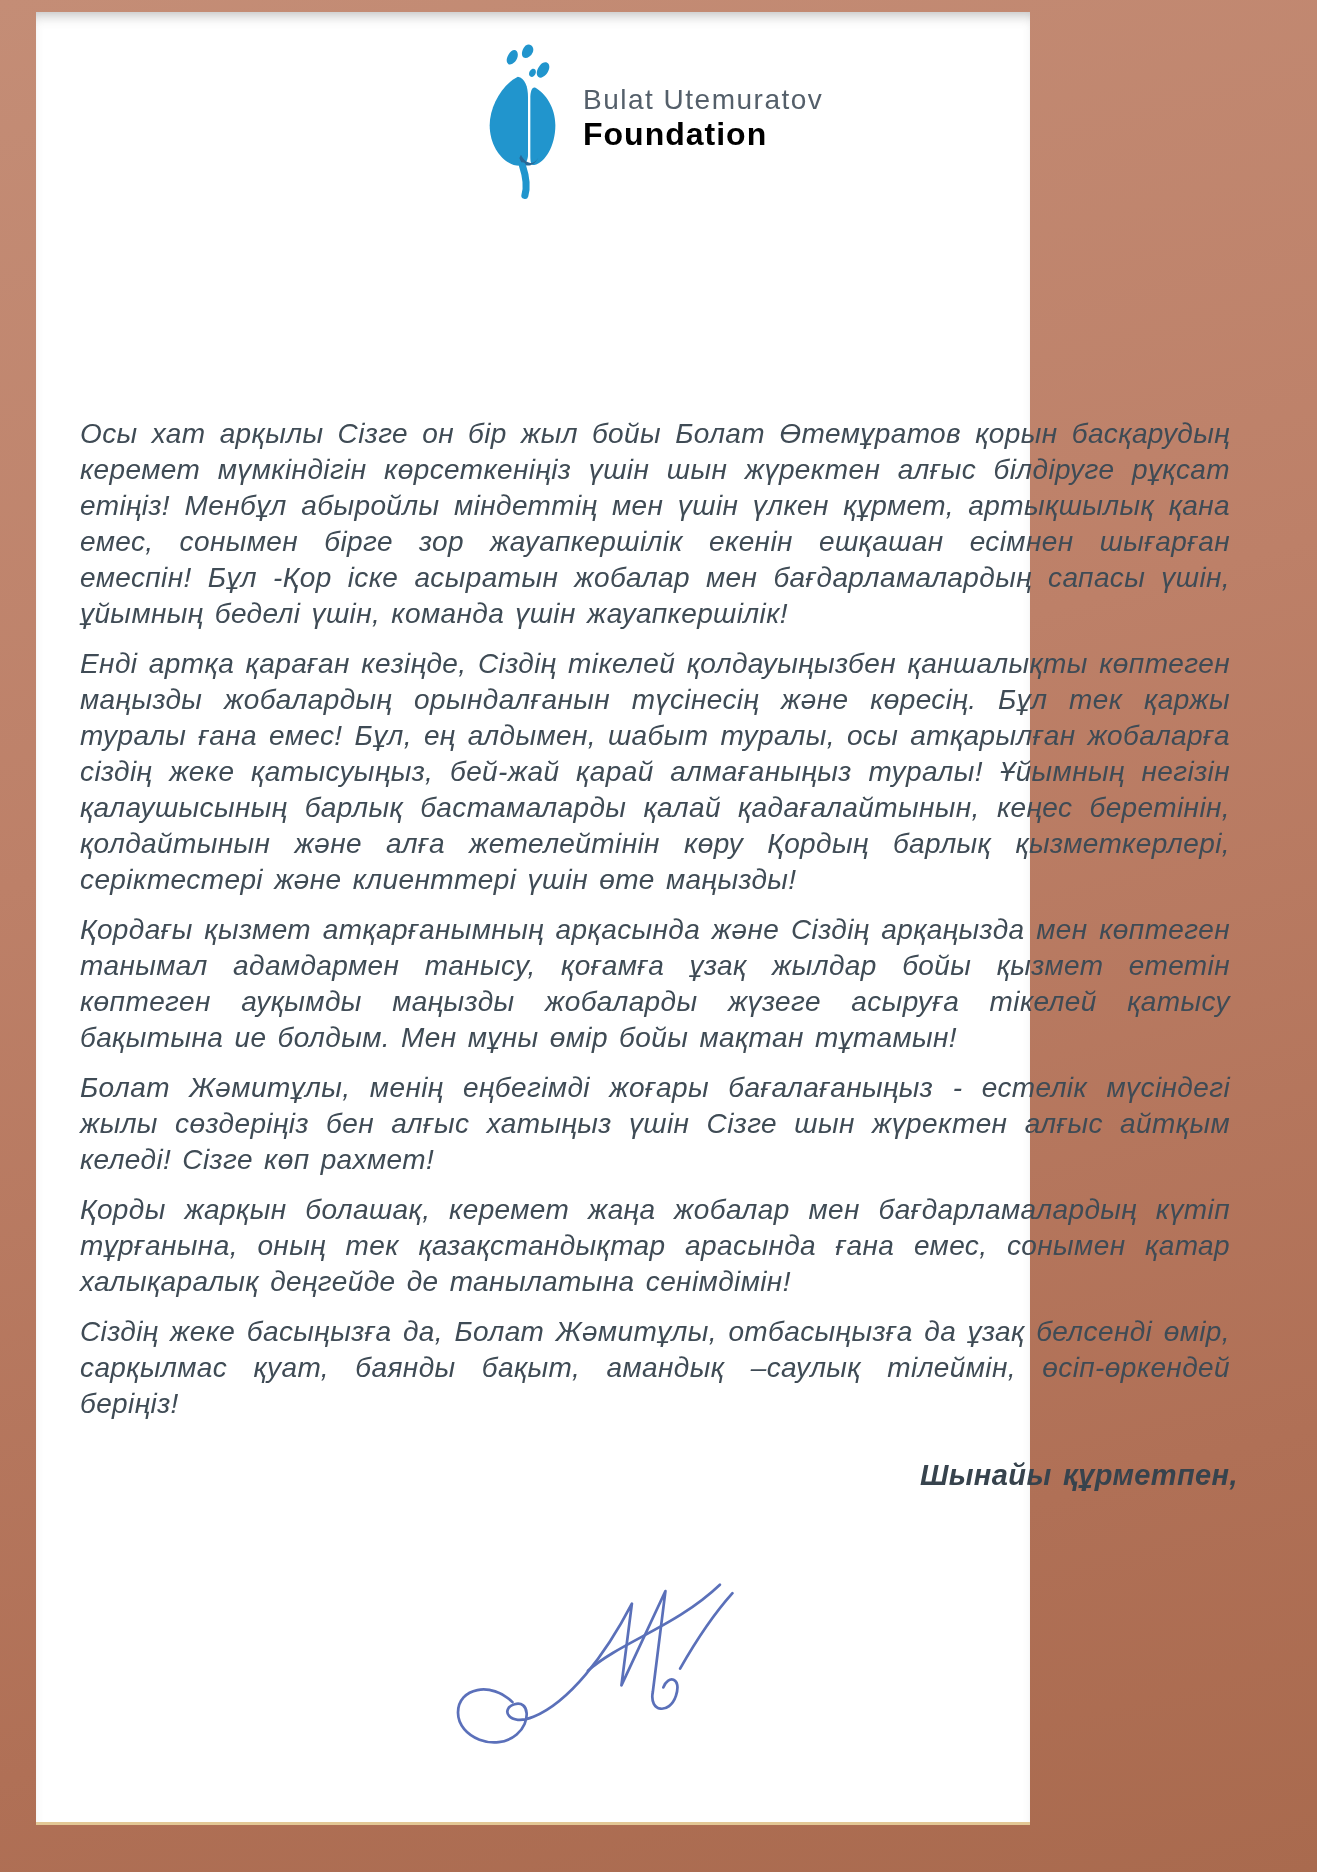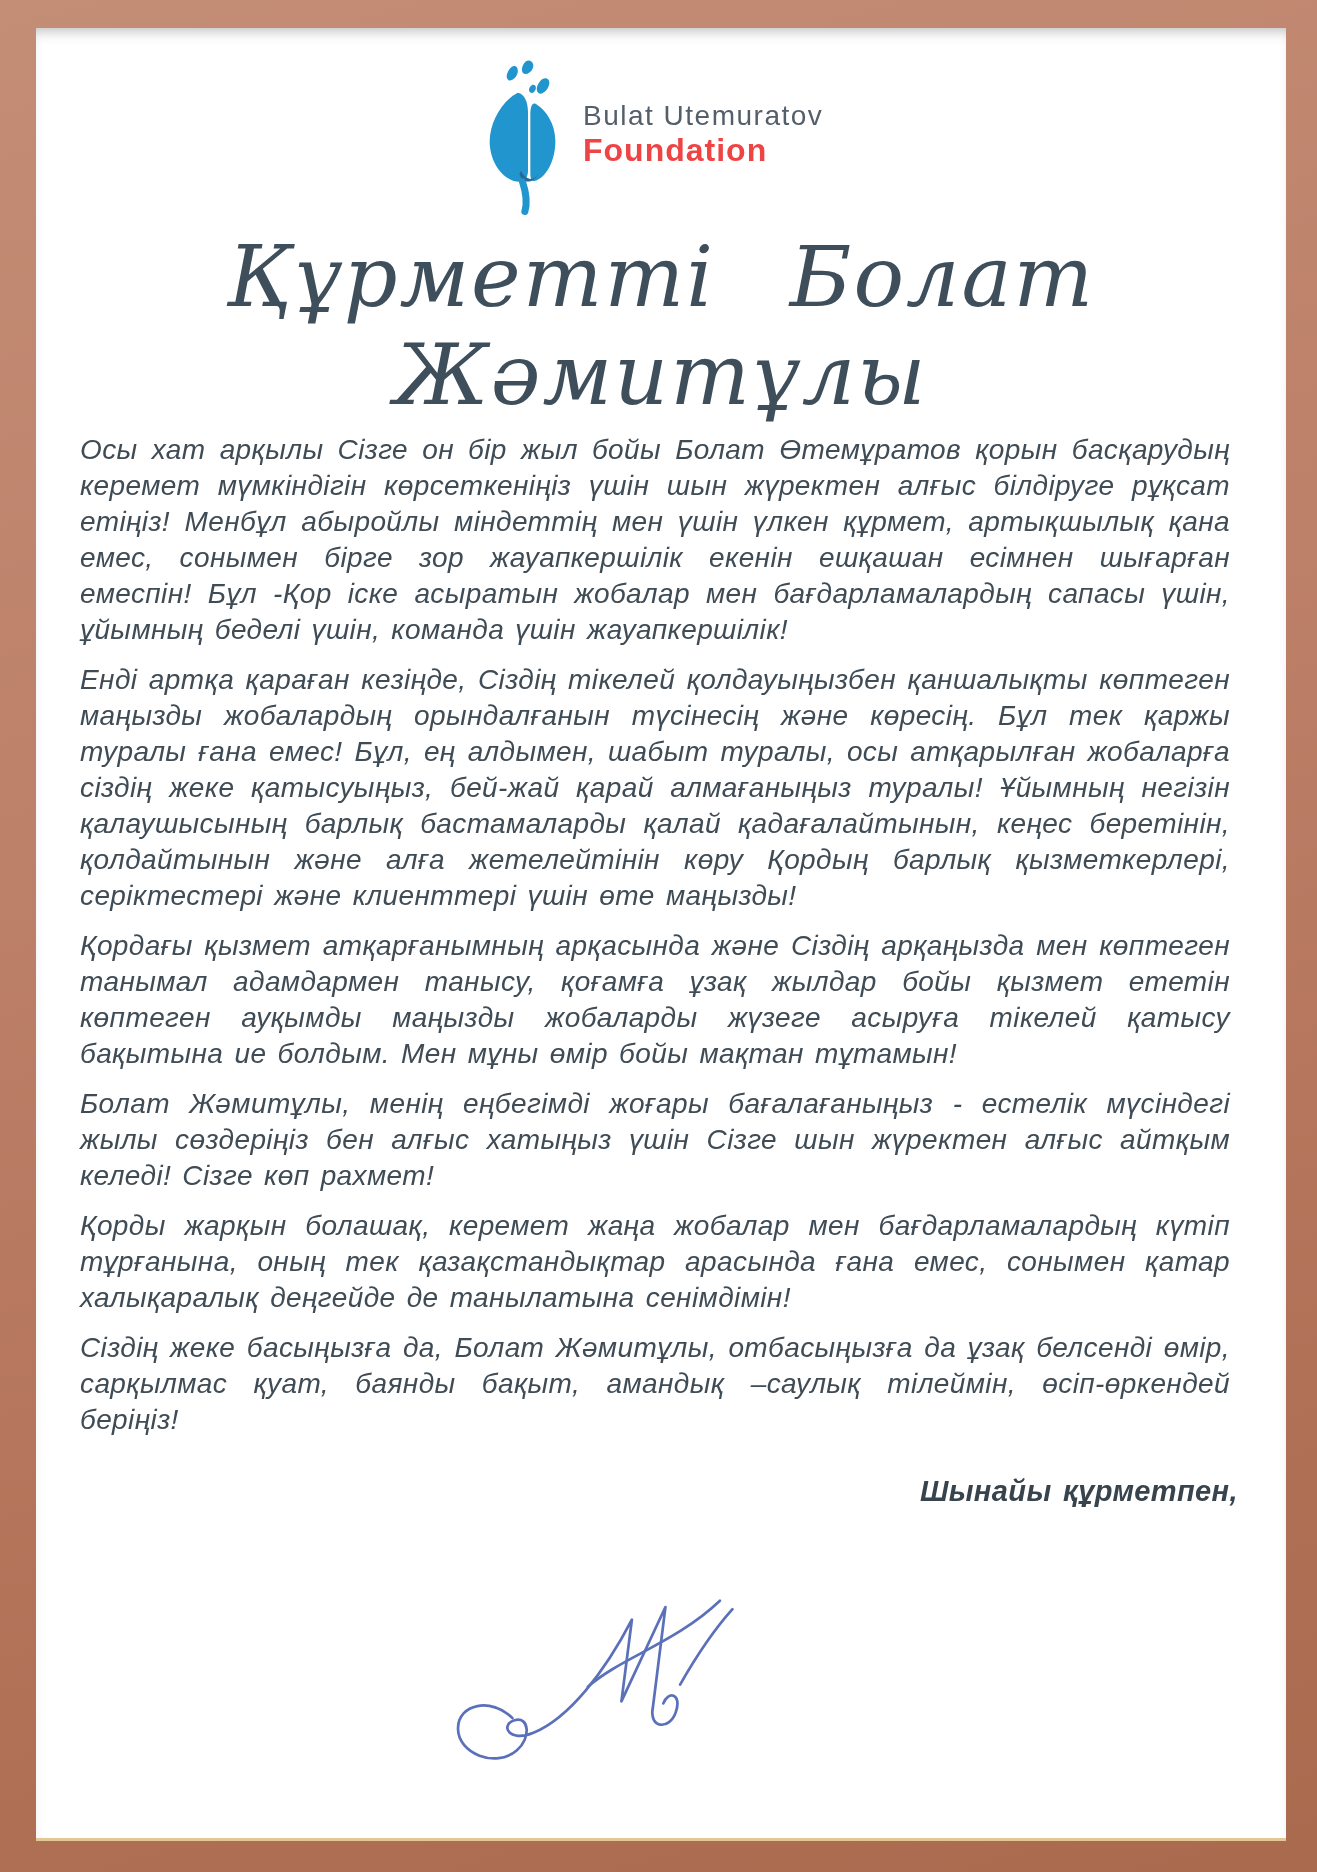--- a/index.html
+++ b/index.html
@@ -2,31 +2,31 @@
 <html><head>
 <meta charset="utf-8">
 <style>
   html,body{margin:0;padding:0;}
   body{
     width:1317px;height:1872px;position:relative;overflow:hidden;
     background:linear-gradient(165deg,#c48d76 0%,#bd8068 40%,#b07056 80%,#a96a4e 100%);
     font-family:"Liberation Sans",sans-serif;
   }
   .paper{
-    position:absolute;left:36px;top:28px;width:1250px;height:1810px;
+    position:absolute;left:36px;top:12px;width:994px;height:1810px;
     background:#ffffff;
     border-bottom:3px solid #e3c795;
     box-shadow:inset 0 10px 14px -8px rgba(90,90,90,.45);
   }
   
   .logo-row{position:absolute;left:449px;top:30px;display:flex;align-items:flex-start;}
   .logo-mark{width:86px;height:160px;flex:0 0 auto;}
   .logo-text{margin-left:12px;margin-top:42px;line-height:1.15;}
   .logo-name{font-size:28px;font-weight:400;color:#545f6a;letter-spacing:1.5px;}
-  .logo-foundation{font-size:32px;font-weight:700;color:#ef4444;letter-spacing:1px;}
+  .logo-foundation{font-size:32px;font-weight:700;color:#000000;letter-spacing:1px;}
   
   .salutation{
     position:absolute;left:0;top:200px;width:100%;
     text-align:center;
     font-family:"DejaVu Serif",serif;font-style:italic;
     font-size:84px;color:#3e4e5a;word-spacing:46px;letter-spacing:2px;
   }
   
   .letter-body{
     position:absolute;left:44px;top:404px;width:1158px;
@@ -59,21 +59,20 @@
       <path d="M46,142 C52,154 62,156 68,146 C62,158 48,160 44,146 Z" fill="#2a6795"></path>
 
       <path d="M48,156 C52,168 55,180 51,194" fill="none" stroke="#2195cd" stroke-width="9" stroke-linecap="round"></path>
     </svg>
     <div class="logo-text">
       <div class="logo-name">Bulat Utemuratov</div>
       <div class="logo-foundation">Foundation</div>
     </div>
   </div>
 
-  <div class="salutation">Құрметті Болат Жәмитұлы</div>
 
   <div class="letter-body">
     <p>Осы хат арқылы Сізге он бір жыл бойы Болат Өтемұратов қорын басқарудың керемет мүмкіндігін көрсеткеніңіз үшін шын жүректен алғыс білдіруге рұқсат етіңіз! Менбұл абыройлы міндеттің мен үшін үлкен құрмет,  артықшылық қана емес, сонымен бірге зор жауапкершілік екенін ешқашан есімнен шығарған емеспін! Бұл -Қор іске асыратын жобалар мен бағдарламалардың сапасы үшін, ұйымның беделі үшін, команда үшін жауапкершілік!</p>
     <p>Енді артқа қараған кезіңде, Сіздің тікелей қолдауыңызбен қаншалықты көптеген маңызды жобалардың орындалғанын түсінесің және көресің. Бұл тек қаржы туралы ғана емес! Бұл, ең алдымен, шабыт туралы, осы атқарылған жобаларға сіздің жеке қатысуыңыз, бей-жай қарай алмағаныңыз туралы! Ұйымның негізін қалаушысының барлық бастамаларды қалай қадағалайтынын, кеңес беретінін, қолдайтынын және алға жетелейтінін көру Қордың барлық қызметкерлері, серіктестері және клиенттері үшін өте маңызды!</p>
     <p>Қордағы қызмет атқарғанымның арқасында және Сіздің арқаңызда мен көптеген танымал адамдармен танысу, қоғамға ұзақ жылдар бойы қызмет ететін көптеген ауқымды маңызды жобаларды жүзеге асыруға тікелей қатысу бақытына ие болдым.  Мен мұны өмір бойы мақтан тұтамын!</p>
     <p>Болат Жәмитұлы, менің еңбегімді жоғары бағалағаныңыз - естелік мүсіндегі жылы сөздеріңіз бен алғыс хатыңыз үшін Сізге шын жүректен алғыс айтқым келеді! Сізге көп рахмет!</p>
     <p>Қорды жарқын болашақ, керемет жаңа жобалар мен бағдарламалардың күтіп тұрғанына, оның тек қазақстандықтар арасында ғана емес, сонымен қатар халықаралық деңгейде де танылатына сенімдімін!</p>
     <p>Сіздің жеке басыңызға да, Болат Жәмитұлы, отбасыңызға да ұзақ белсенді өмір, сарқылмас қуат, баянды бақыт, амандық –саулық тілеймін, өсіп-өркендей беріңіз!</p>
     <div class="closing">
       <div>Шынайы құрметпен,</div>

